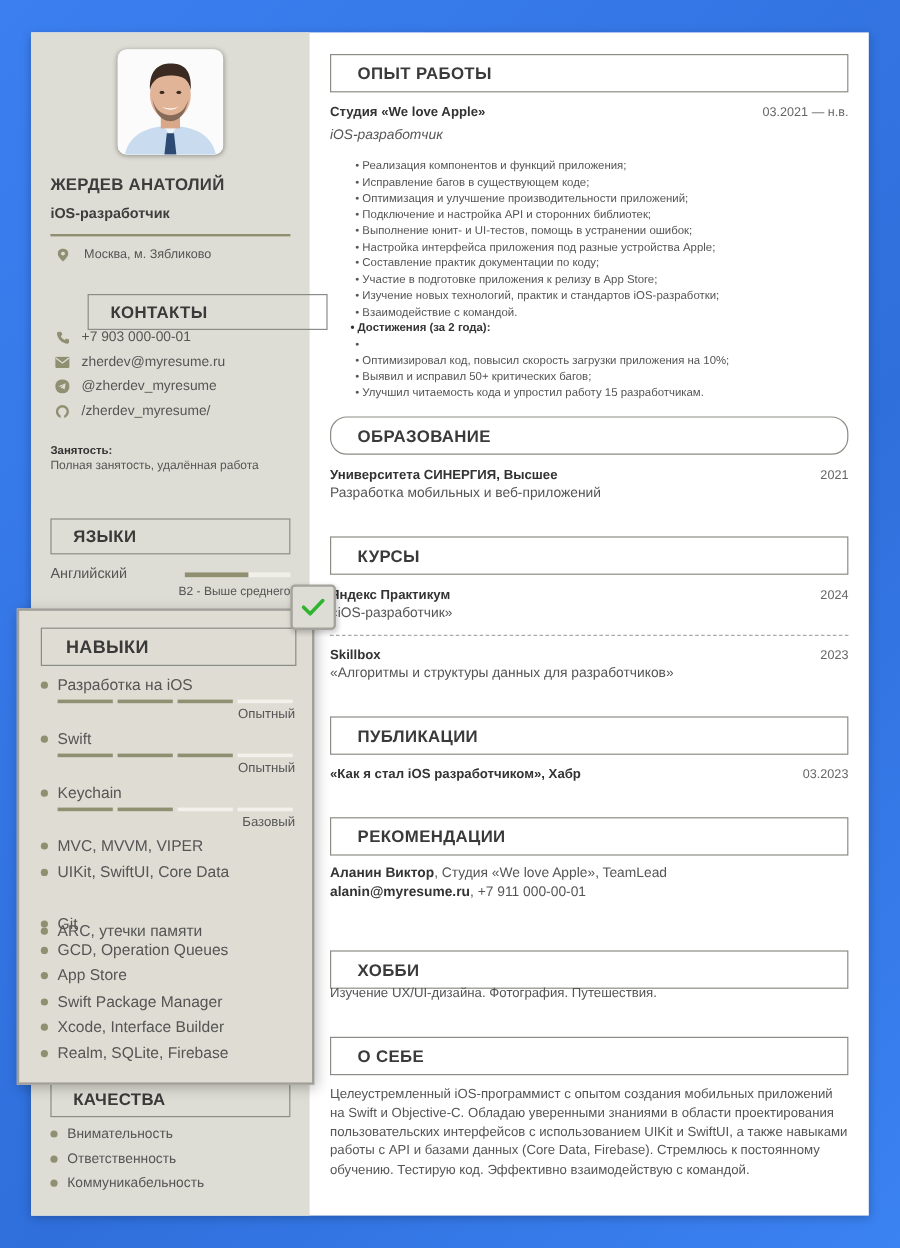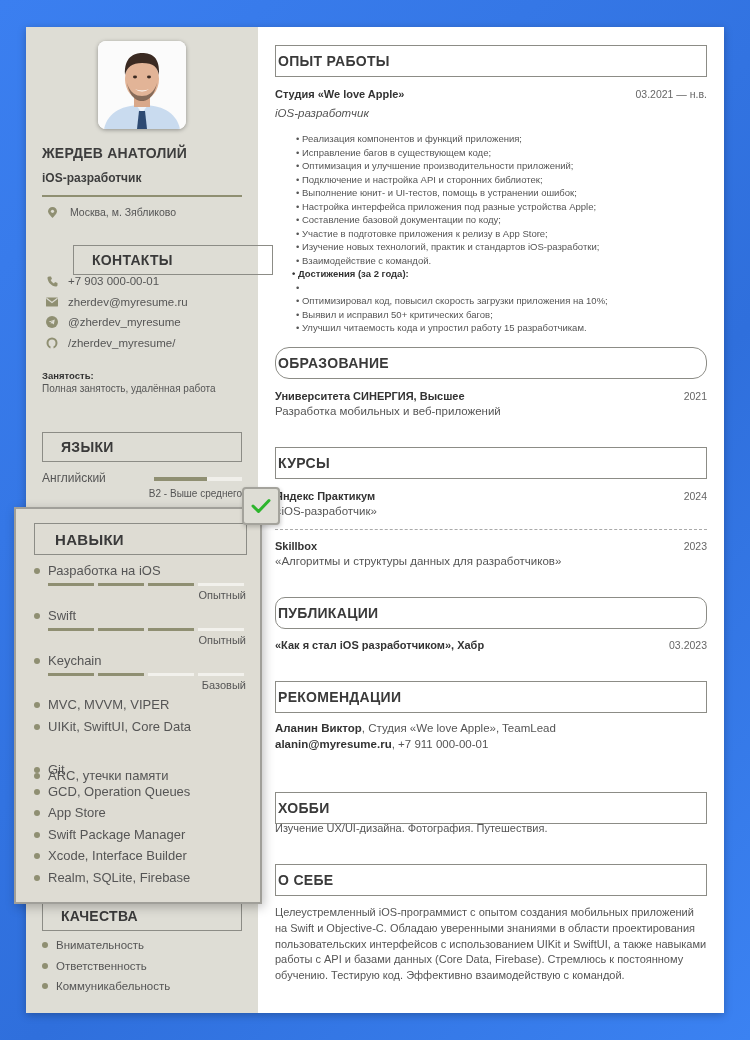--- a/index.html
+++ b/index.html
@@ -72,21 +72,21 @@
     position: absolute; left: 242px; top: 487px; width: 38px; height: 38px;
     background: #deddd5; border: 2px solid #a4a39c; border-radius: 4px;
     display: flex; align-items: center; justify-content: center; z-index: 6;
     box-shadow: 1px 2px 4px rgba(0,0,0,0.2);
   }
   .qualities { position: absolute; left: 16px; top: 908px; font-size: 11.5px; color: #555; }
   .qualities .row { display: flex; align-items: center; gap: 8px; height: 20.5px; }
 
   
   .main { position: absolute; left: 248px; top: 0; width: 434px; height: 986px; }
-  .main .sec-box { left: 1px; width: 432px; height: 32px; padding-left: 2px; font-size: 14px; }
+  .main .sec-box { left: 1px; width: 432px; height: 32px; padding-left: 22px; font-size: 14px; }
   .mrow { position: absolute; left: 1px; width: 432px; display: flex; justify-content: space-between; font-size: 11px; }
   .mrow b { color: #333; }
   .date { color: #666; font-size: 10.5px; text-align: right; }
   .sub { position: absolute; left: 1px; font-size: 11.5px; color: #555; }
   .italic { font-style: italic; }
   .bullets { position: absolute; left: 22px; top: 105px; font-size: 9.5px; color: #555; line-height: 13.5px; }
   .bullets div::before { content: "• "; }
   .ach-title { font-weight: bold; color: #333; margin-left: -4px; }
   .ach div::before { content: "• "; }
   .dashed { position: absolute; left: 1px; top: 502px; width: 432px; border-top: 1px dashed #aaa; }
@@ -198,21 +198,21 @@
       <span class="date">03.2021 — н.в.</span>
     </div>
     <div class="sub italic" style="top:80px;">iOS-разработчик</div>
     <div class="bullets">
       <div>Реализация компонентов и функций приложения;</div>
       <div>Исправление багов в существующем коде;</div>
       <div>Оптимизация и улучшение производительности приложений;</div>
       <div>Подключение и настройка API и сторонних библиотек;</div>
       <div>Выполнение юнит- и UI-тестов, помощь в устранении ошибок;</div>
       <div>Настройка интерфейса приложения под разные устройства Apple;</div>
-      <div>Составление базовой документации по коду;</div>
+      <div>Составление практик документации по коду;</div>
       <div>Участие в подготовке приложения к релизу в App Store;</div>
       <div>Изучение новых технологий, практик и стандартов iOS-разработки;</div>
       <div>Взаимодействие с командой.</div>
       <div class="ach-title">Достижения (за 2 года):</div>
       <div class="ach">
         <div>Оптимизировал код, повысил скорость загрузки приложения на 10%;</div>
         <div>Выявил и исправил 50+ критических багов;</div>
         <div>Улучшил читаемость кода и упростил работу 15 разработчикам.</div>
       </div>
     </div>
@@ -230,21 +230,21 @@
       <span class="date">2024</span>
     </div>
     <div class="sub" style="top:478px;">«iOS-разработчик»</div>
     <div class="dashed"></div>
     <div class="mrow" style="top:513px;">
       <b>Skillbox</b>
       <span class="date">2023</span>
     </div>
     <div class="sub" style="top:528px;">«Алгоритмы и структуры данных для разработчиков»</div>
 
-    <div class="sec-box" style="top:570px;border-radius:10px;">ПУБЛИКАЦИИ</div>
+    <div class="sec-box" style="top:570px;">ПУБЛИКАЦИИ</div>
     <div class="mrow" style="top:612px;">
       <b>«Как я стал iOS разработчиком», Хабр</b>
       <span class="date">03.2023</span>
     </div>
 
     <div class="sec-box" style="top:654px;">РЕКОМЕНДАЦИИ</div>
     <div class="sub" style="top:695px;">
       <b style="color:#333;">Аланин Виктор</b><span>, Студия «We love Apple», TeamLead</span>
     </div>
     <div class="sub" style="top:711px;">

